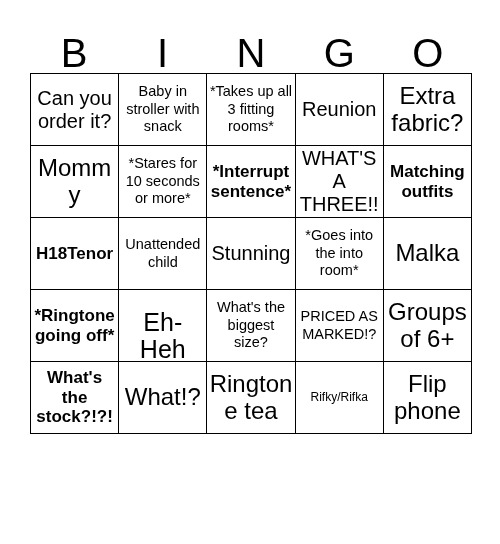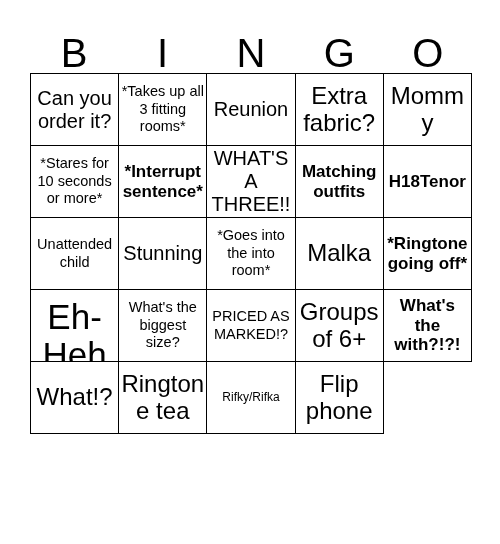--- a/index.html
+++ b/index.html
@@ -66,21 +66,21 @@
     background: #ffffff;
   }
   .cell-text {
     display: block;
     width: 100%;
     line-height: 1.12;
     word-wrap: break-word;
     hyphens: none;
   }
   
-  .fs-xxl .cell-text { font-size: 35px; line-height: 1.08; margin-top: 21px; }
+  .fs-xxl .cell-text { font-size: 25px; line-height: 1.08; margin-top: 21px; }
   .fs-xl  .cell-text { font-size: 24px; line-height: 1.12; }
   .fs-lg  .cell-text { font-size: 20px; line-height: 1.14; }
   .fs-md  .cell-text { font-size: 17px; line-height: 1.16; font-weight: bold; }
   .fs-sm  .cell-text { font-size: 14.5px; line-height: 1.2; }
   .fs-xs  .cell-text { font-size: 12px; line-height: 1.2; }
 </style>
 </head>
 <body>
 
 <div class="card">
@@ -89,20 +89,23 @@
     <div class="header-letter">B</div>
     <div class="header-letter">I</div>
     <div class="header-letter">N</div>
     <div class="header-letter">G</div>
     <div class="header-letter">O</div>
   </div>
 
   <div class="grid">
     <div class="cell fs-lg">
         <span class="cell-text">Can you order it?</span>
+      </div>
+    <div class="cell fs-sm">
+        <span class="cell-text">Baby in stroller with snack</span>
       </div>
     <div class="cell fs-sm">
         <span class="cell-text">*Takes up all 3 fitting rooms*</span>
       </div>
     <div class="cell fs-lg">
         <span class="cell-text">Reunion</span>
       </div>
     <div class="cell fs-xl">
         <span class="cell-text">Extra fabric?</span>
       </div>
@@ -149,21 +152,21 @@
         <span class="cell-text">What's the biggest size?</span>
       </div>
     <div class="cell fs-sm">
         <span class="cell-text">PRICED AS MARKED!?</span>
       </div>
     <div class="cell fs-xl">
         <span class="cell-text">Groups of 6+</span>
       </div>
 
     <div class="cell fs-md">
-        <span class="cell-text">What's the with?!?!</span>
+        <span class="cell-text">What's the stock?!?!</span>
       </div>
     <div class="cell fs-xl">
         <span class="cell-text">What!?</span>
       </div>
     <div class="cell fs-xl">
         <span class="cell-text">Ringtone tea</span>
       </div>
     <div class="cell fs-xs">
         <span class="cell-text">Rifky/Rifka</span>
       </div>

